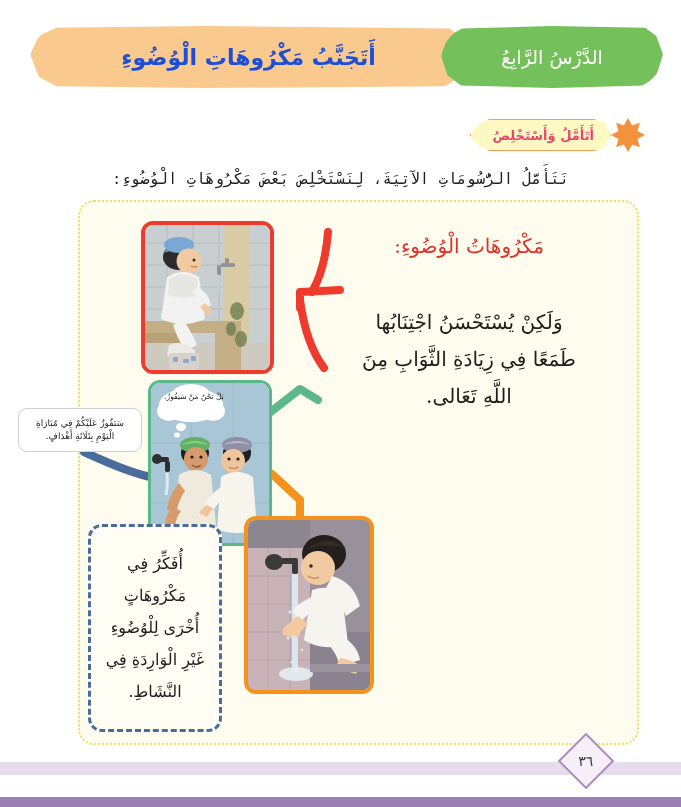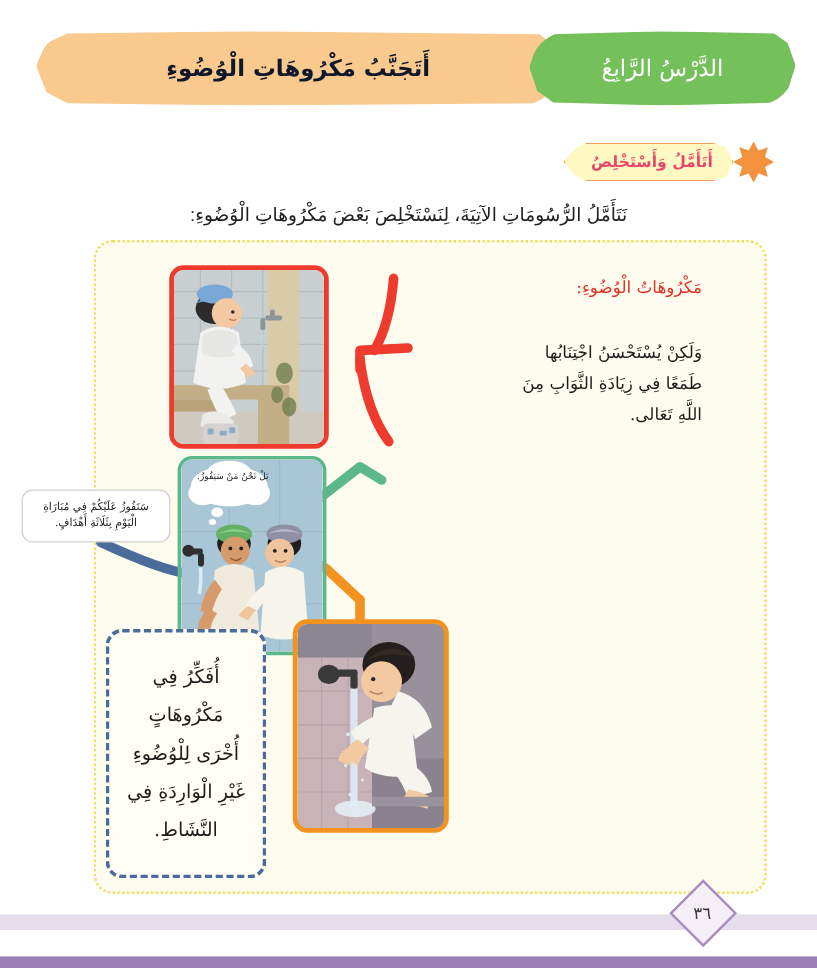--- a/index.html
+++ b/index.html
@@ -18,51 +18,51 @@
     border-radius:34px 14px 34px 14px;
     clip-path:polygon(0% 48%,3% 18%,9% 4%,50% 0%,92% 3%,97% 16%,100% 46%,97% 80%,92% 96%,50% 100%,9% 96%,3% 80%);
     box-shadow:0 1px 0 rgba(0,0,0,.06);
   }
   .tab-lesson .t{color:#ffffff;font-size:19px;font-weight:normal;letter-spacing:.2px;}
   .tab-title{
     right:196px;left:0;background:#f9c98e;
     border-radius:34px 14px 34px 14px;
     clip-path:polygon(0% 46%,2% 16%,6% 3%,40% 0%,96% 4%,99% 20%,100% 50%,99% 80%,96% 97%,40% 100%,6% 97%,2% 82%);
   }
-  .tab-title .t{color:#0f172a;font-size:19px;font-weight:bold;}
+  .tab-title .t{color:#1d4ed8;font-size:22px;font-weight:bold;}
 
   
   .badge-wrap{position:absolute;top:118px;right:46px;display:flex;align-items:center;}
   .badge-diamond{
     width:34px;height:34px;background:#f4913c;margin-right:-10px;
     clip-path:polygon(50% 0%,62% 22%,85% 14%,78% 38%,100% 50%,78% 62%,85% 86%,62% 78%,50% 100%,38% 78%,15% 86%,22% 62%,0% 50%,22% 38%,15% 14%,38% 22%);
   }
   .badge{
     position:relative;height:30px;padding:0 16px 0 22px;
     display:flex;align-items:center;
     border:1.6px solid #f2a15c;border-radius:8px;background:#fef9c3;
     clip-path:polygon(0% 50%,7% 14%,14% 0%,88% 0%,96% 12%,100% 50%,96% 88%,88% 100%,14% 100%,7% 86%);
   }
   .badge .t{color:#e8456b;font-size:13px;font-weight:bold;white-space:nowrap;}
 
   
   .intro{position:absolute;top:170px;right:46px;left:46px;text-align:center;
-         font-size:15.5px;color:#20201e;font-family:Liberation Sans, sans-serif;}
+         font-size:15.5px;color:#20201e;font-family:Liberation Mono, monospace;}
 
   
   .panel{
     position:absolute;top:200px;right:42px;left:78px;bottom:62px;
     background:#fdfcef;border:2.5px dotted #f3dc62;border-radius:16px;
   }
 
   
   .definition{
-    position:absolute;top:228px;right:96px;width:232px;text-align:right;
+    position:absolute;top:228px;right:96px;width:232px;text-align:center;
     font-family:"DejaVu Serif","Liberation Serif",serif;
-    font-size:14px;line-height:1.85;color:#1d1d1b;
+    font-size:20px;line-height:1.85;color:#1d1d1b;
   }
   .definition .head{color:#e03127;display:block;margin-bottom:2px;}
 
   
   .lines{position:absolute;inset:0;pointer-events:none;}
 
   
   .card{position:absolute;border-radius:12px;overflow:hidden;}
   .card-red{top:221px;left:141px;width:125px;height:145px;border:4px solid #ef3b2d;}
   .card-green{top:380px;left:148px;width:118px;height:160px;border:3px solid #5cb88a;}

